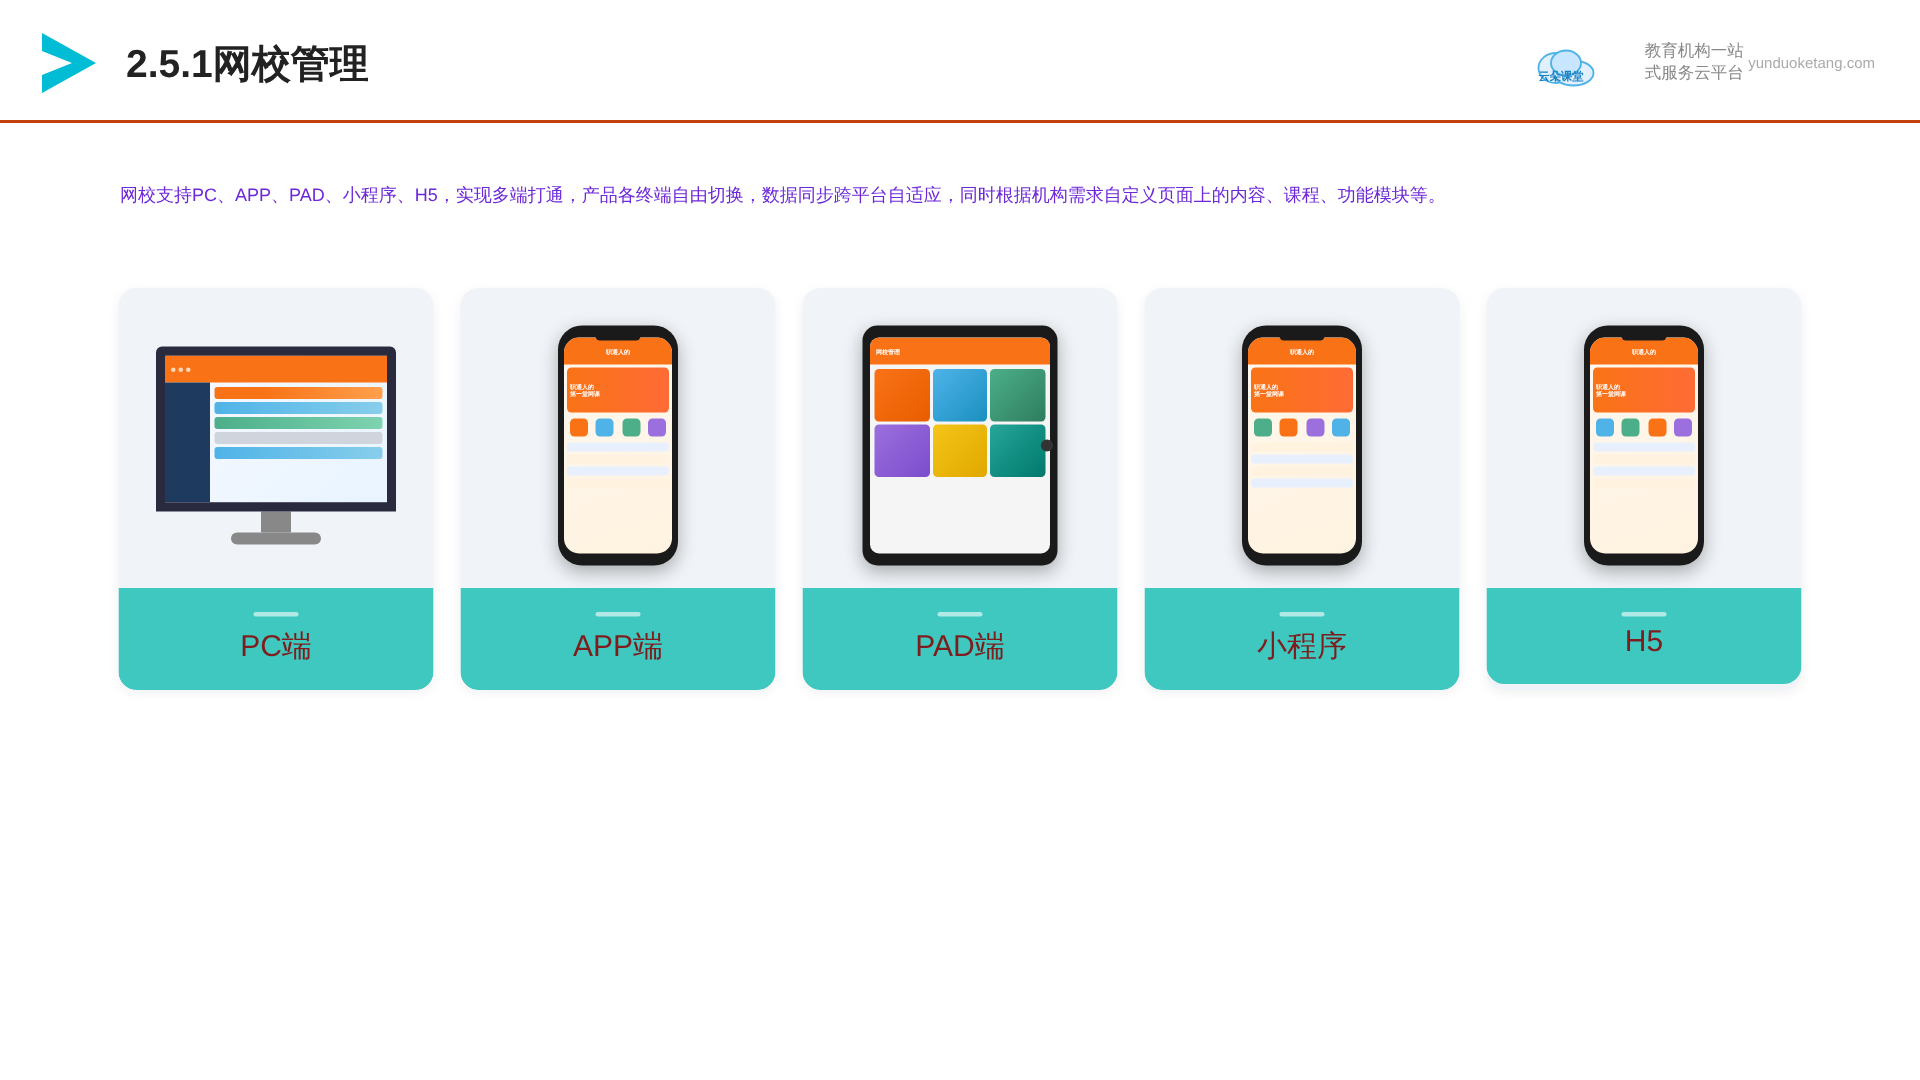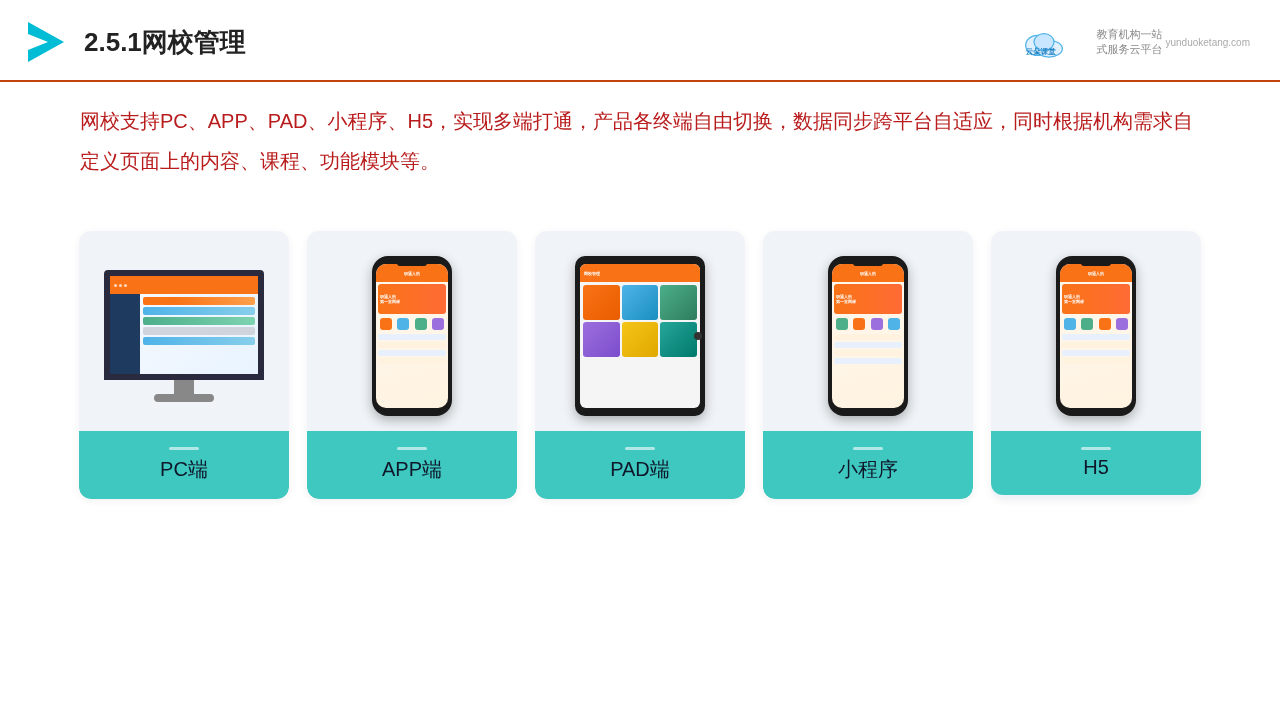--- a/index.html
+++ b/index.html
@@ -56,23 +56,23 @@
       line-height: 1.4;
       margin-left: 24px;
     }
     .brand-url {
       font-size: 10px;
       color: #aaa;
     }
 
     
     .description {
-      padding: 19px 80px 20px 80px;
-      font-size: 20px;
-      color: #b91c1c;
+      padding: 36px 80px 20px 80px;
+      font-size: 12px;
+      color: #6d28d9;
       line-height: 2.0;
     }
 
     
     .cards-container {
       display: flex;
       justify-content: center;
       gap: 18px;
       padding: 20px 60px 30px 60px;
       margin-top: 10px;
@@ -94,21 +94,21 @@
       height: 200px;
       display: flex;
       align-items: center;
       justify-content: center;
       padding: 20px 10px 10px;
     }
 
     .card-label {
       width: 100%;
       background: #3ec8c0;
-      color: #0f172a;
+      color: #7f1d1d;
       text-align: center;
       font-size: 20px;
       font-weight: 500;
       padding: 16px 0;
       border-radius: 0 0 12px 12px;
     }
 
     
     
     .monitor {

